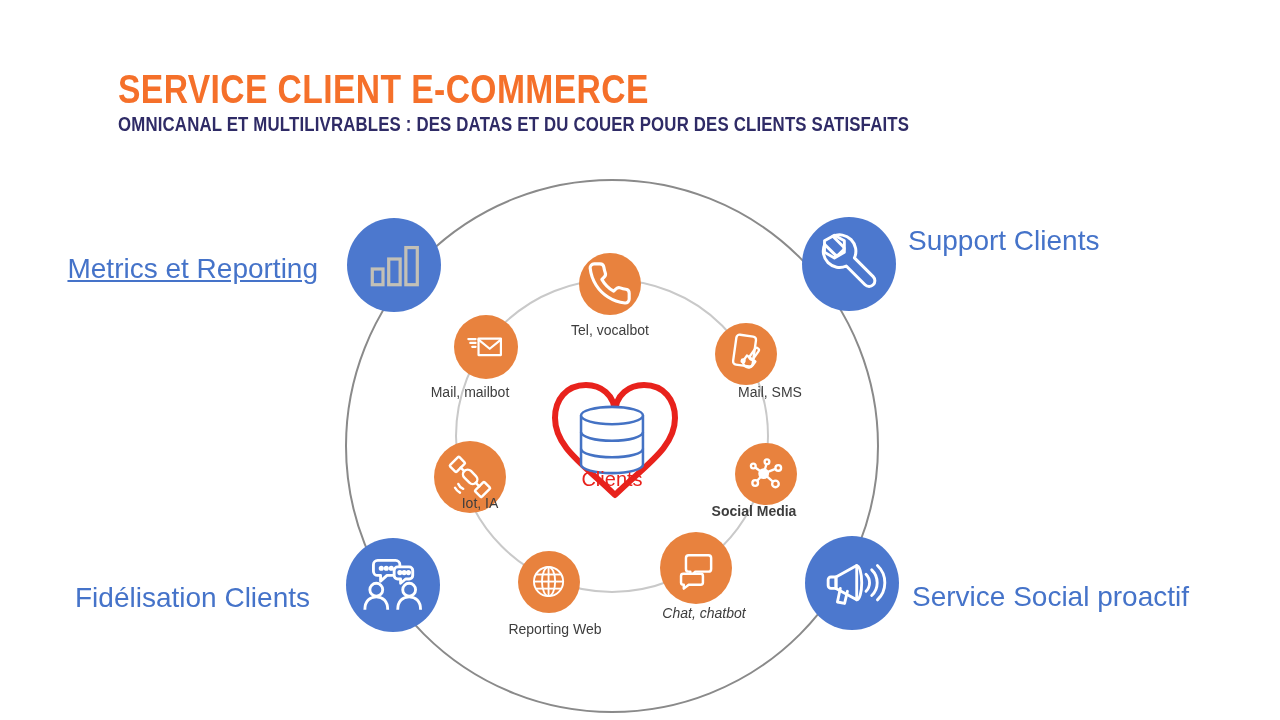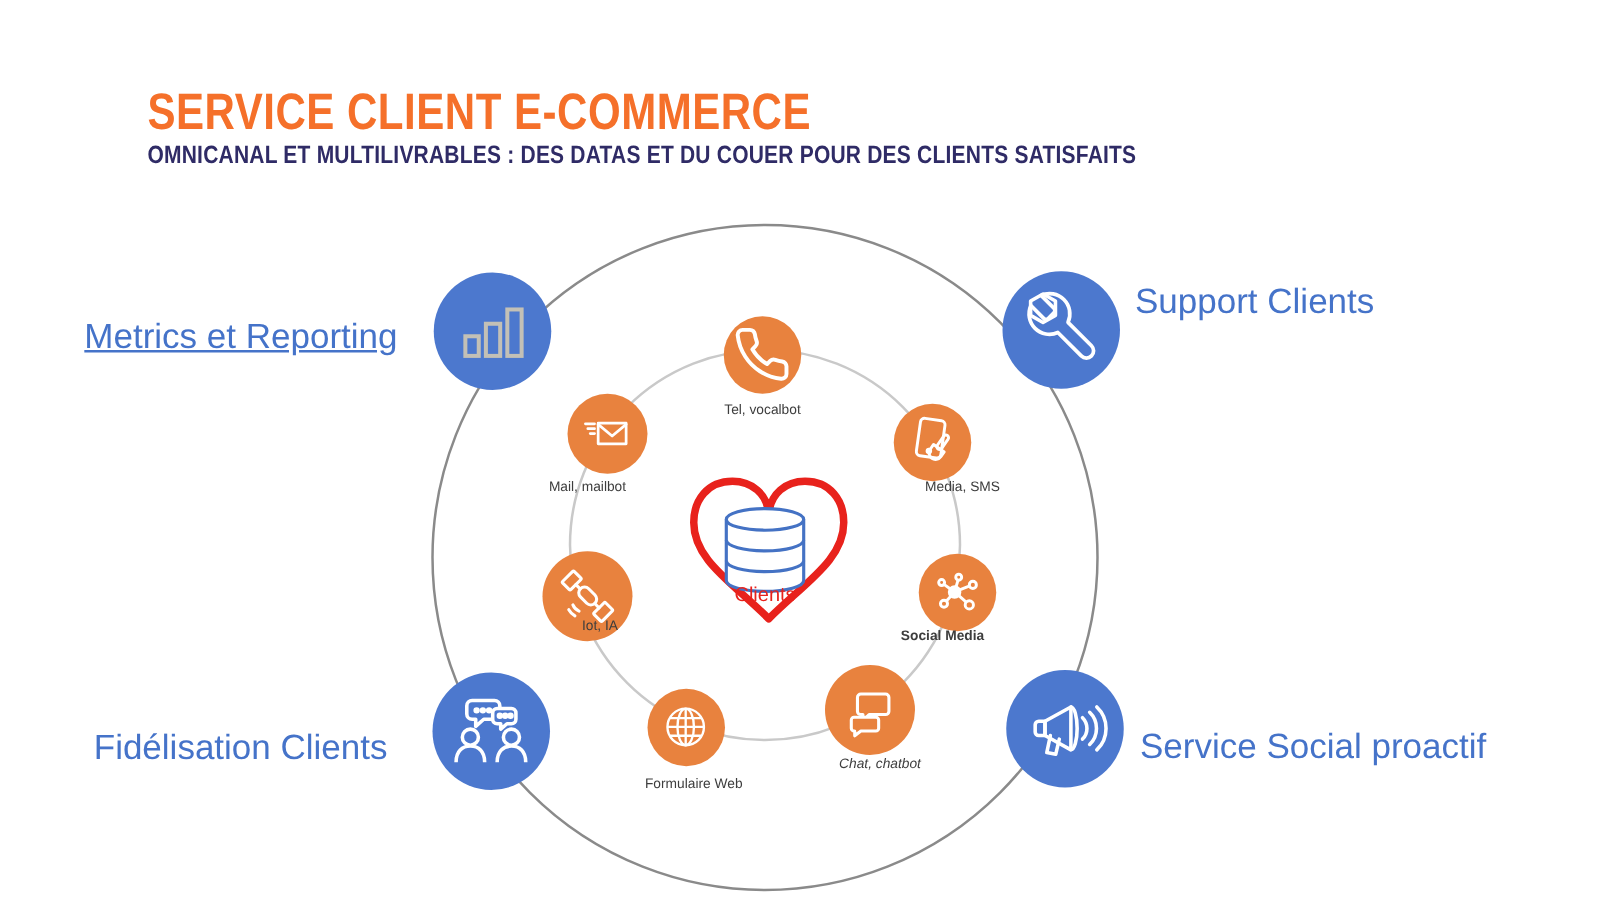--- a/index.html
+++ b/index.html
@@ -14,25 +14,25 @@
 
   .ring{border-radius:50%;box-sizing:border-box;}
   .outer-ring{left:345px;top:163px;width:534px;height:534px;border:2.5px solid #8A8A8A;}
   .inner-ring{left:455px;top:263px;width:314px;height:314px;border:2px solid #C9C9C9;}
 
   .node{border-radius:50%;display:flex;align-items:center;justify-content:center;z-index:2;}
   .chan{background:#E8823E;}
   .blue{background:#4C78CE;}
   .node svg{width:76%;height:76%;display:block;}
 
-  .chan-label{font-size:11px;color:#3D3D3D;white-space:nowrap;transform:translateX(-50%);z-index:3;}
+  .chan-label{font-size:14px;color:#3D3D3D;white-space:nowrap;transform:translateX(-50%);z-index:3;}
   .out-label{font-size:28px;color:#4573C9;white-space:nowrap;z-index:3;}
   .out-label.ralign{text-align:right;}
 
-  .center-label{font-size:16px;color:#E8221C;white-space:nowrap;transform:translateX(-50%);z-index:4;}
+  .center-label{font-size:20px;color:#E8221C;white-space:nowrap;transform:translateX(-50%);z-index:4;}
 </style>
 </head>
 <body>
 
 <div id="page">
 
   <div class="abs title">SERVICE CLIENT E-COMMERCE</div>
   <div class="abs subtitle">OMNICANAL ET MULTILIVRABLES : DES DATAS ET DU COUER POUR DES CLIENTS SATISFAITS</div>
 
   <div>
@@ -66,21 +66,21 @@
             <rect x="26" y="12" width="42" height="64" rx="7"></rect>
             <circle cx="47" cy="66" r="3"></circle>
           </g>
           <g transform="rotate(35 61 60)">
             <rect x="57" y="34" width="9" height="28" rx="4.5"></rect>
             <path d="M51 60 h22 v10 a11 11 0 0 1 -22 0 z"></path>
           </g>
         </g>
       </svg>
     </div>
-    <div class="abs chan-label" style="left:770px;top:368px;">Media, SMS</div>
+    <div class="abs chan-label" style="left:770px;top:368px;">Mail, SMS</div>
 
     <div class="abs node chan" style="left:735px;top:427px;width:62px;height:62px;">
       <svg viewBox="0 0 100 100">
         <g stroke="#fff" stroke-width="5" fill="none">
           <line x1="46" y1="50" x2="28" y2="70"></line>
           <line x1="46" y1="50" x2="71" y2="72"></line>
           <line x1="46" y1="50" x2="76" y2="38"></line>
           <line x1="46" y1="50" x2="53" y2="26"></line>
           <line x1="46" y1="50" x2="25" y2="35"></line>
           <circle cx="46" cy="50" r="9" fill="#fff"></circle>
@@ -109,21 +109,21 @@
         <g fill="none" stroke="#fff" stroke-width="4">
           <circle cx="50" cy="50" r="31"></circle>
           <ellipse cx="50" cy="50" rx="14" ry="31"></ellipse>
           <line x1="50" y1="19" x2="50" y2="81"></line>
           <line x1="23" y1="35" x2="77" y2="35"></line>
           <line x1="19" y1="50" x2="81" y2="50"></line>
           <line x1="23" y1="65" x2="77" y2="65"></line>
         </g>
       </svg>
     </div>
-    <div class="abs chan-label" style="left:555px;top:605px;">Formulaire Web</div>
+    <div class="abs chan-label" style="left:555px;top:605px;">Reporting Web</div>
 
     <div class="abs node chan" style="left:434px;top:425px;width:72px;height:72px;">
       <svg viewBox="0 0 100 100">
         <g fill="none" stroke="#fff" stroke-width="4.5" stroke-linejoin="round" stroke-linecap="round">
           <g transform="rotate(-45 50 50)">
             <rect x="42" y="34" width="17" height="30" rx="8.5"></rect>
             <rect x="38" y="8" width="24" height="17" rx="2"></rect>
             <line x1="50" y1="25" x2="50" y2="34"></line>
             <rect x="38" y="73" width="24" height="17" rx="2"></rect>
             <line x1="50" y1="64" x2="50" y2="73"></line>

